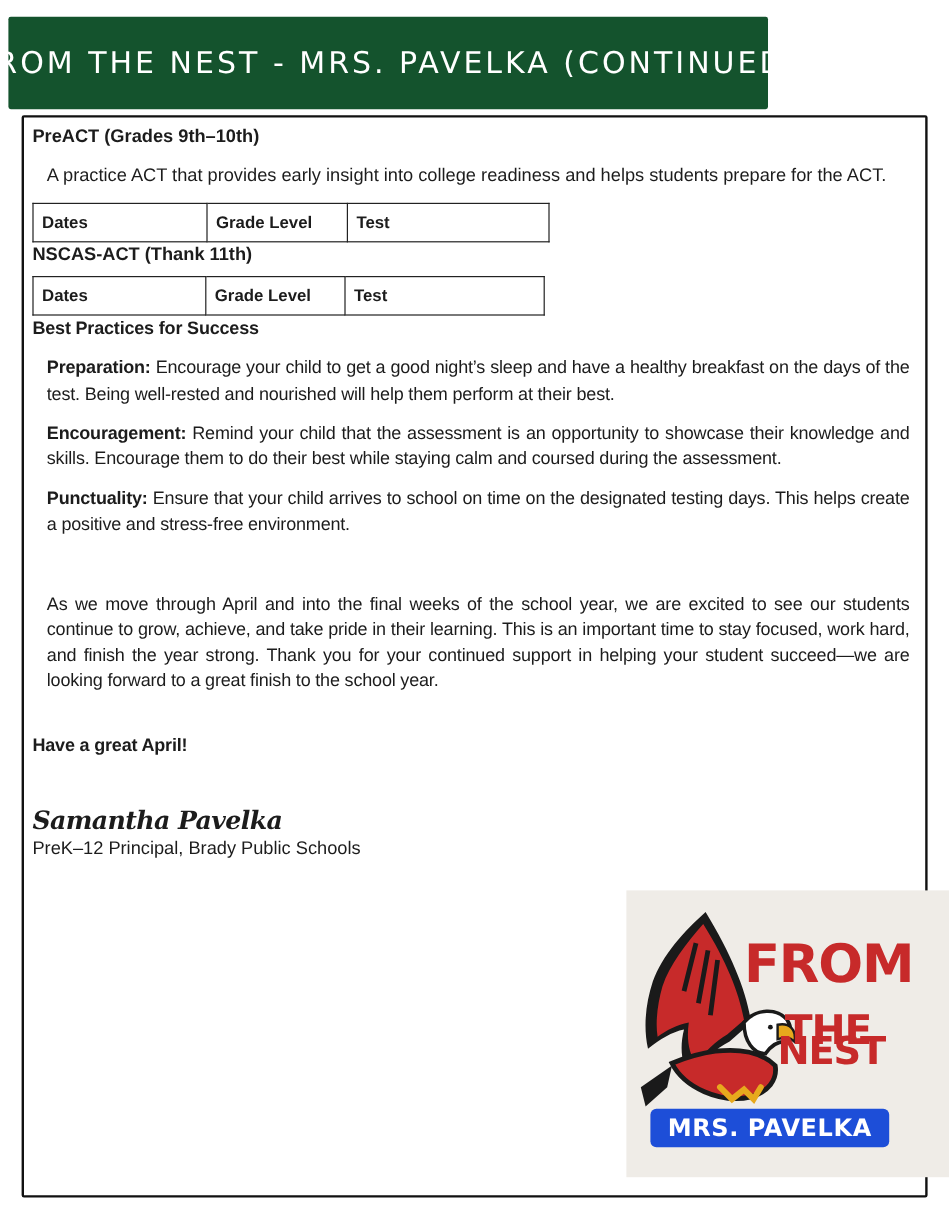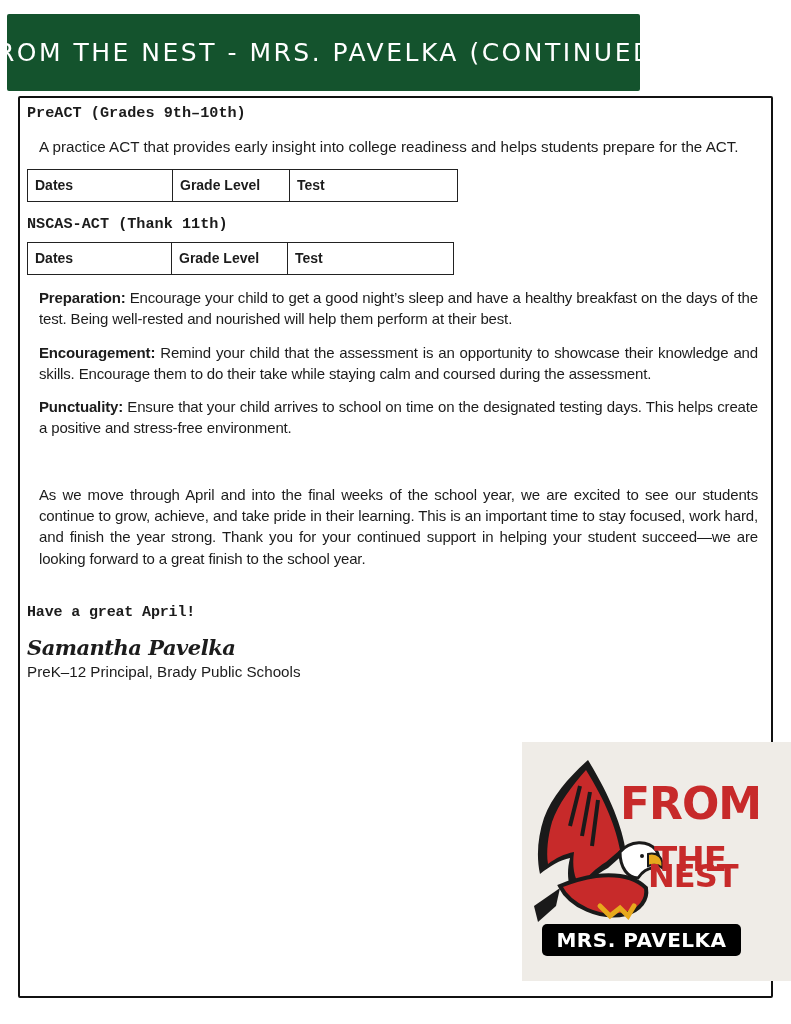--- a/index.html
+++ b/index.html
@@ -1,31 +1,31 @@
 <!DOCTYPE html>
 <html><head>
 <meta charset="utf-8">
 <style>
   html, body { margin:0; padding:0; background:#ffffff; }
   body { width:791px; height:1024px; position:relative; overflow:hidden; font-family:"Liberation Sans", sans-serif; color:#1a1a1a; }
   .banner { position:absolute; left:7px; top:14px; width:633px; height:77px; background:#14532d; border-radius:2px; display:flex; align-items:center; justify-content:center; }
   .banner-title { color:#fff; font-family:"DejaVu Sans", sans-serif; font-size:25px; letter-spacing:2.5px; font-weight:normal; white-space:nowrap; }
   .frame { position:absolute; left:18px; top:96px; width:755px; height:902px; border:2px solid #111; border-radius:2px; box-sizing:border-box; }
   .content { position:absolute; left:27px; top:103px; width:743px; font-family:"Liberation Sans", sans-serif; font-size:15.2px; line-height:21px; color:#1c1c1c; }
-  .h { font-weight:bold;font-family:Liberation Mono, monospace; }
+  .h { font-weight:bold; }
   p { margin:12px; text-align:justify; }
   .bp { font-family:"Liberation Sans", sans-serif; font-size:15px; line-height:21.3px; letter-spacing:-0.15px; }
-  table.t { border-collapse:collapse; margin-top:7px; margin-bottom:12px; font-family:"Liberation Sans", sans-serif; font-size:14px; }
+  table.t { border-collapse:collapse; margin-top:7px; font-family:"Liberation Sans", sans-serif; font-size:14px; }
   table.t td, table.t th { border:1.5px solid #222; padding:0 7px; height:31px; text-align:left; }
   table.t th { font-weight:bold; }
   .gap { height:21px; }
-  .sig { font-family:"DejaVu Serif", serif; font-style:italic; font-weight:bold; font-size:21px; margin-top:12px; line-height:26px; letter-spacing:-0.5px; }
+  .sig { font-family:"DejaVu Serif", serif; font-style:italic; font-weight:bold; font-size:21px; margin-top:38px; line-height:26px; letter-spacing:-0.5px; }
   .logo { position:absolute; left:522px; top:742px; width:281px; height:239px; background:#efece7; }
   .logo-word { position:absolute; color:#c72a2a; font-family:"DejaVu Sans", sans-serif; font-weight:bold; line-height:1; letter-spacing:-1px; }
-  .logo-pill { position:absolute; left:20px; top:182px; width:199px; height:32px; background:#000000; border-radius:5px; color:#fff; font-family:"DejaVu Sans", sans-serif; font-weight:bold; font-size:20px; display:flex; align-items:center; justify-content:center; letter-spacing:0.5px; }
+  .logo-pill { position:absolute; left:20px; top:182px; width:199px; height:32px; background:#1d4ed8; border-radius:5px; color:#fff; font-family:"DejaVu Sans", sans-serif; font-weight:bold; font-size:20px; display:flex; align-items:center; justify-content:center; letter-spacing:0.5px; }
 </style>
 </head>
 <body>
 
 <div class="banner">
   <span class="banner-title">FROM THE NEST - MRS. PAVELKA (CONTINUED)</span>
 </div>
 
 <div class="frame"></div>
 
@@ -47,22 +47,23 @@
     <tbody>
         <tr>
       <th style="width:129px">Dates</th>
       <th style="width:101px">Grade Level</th>
       <th>Test</th>
     </tr>
   </tbody>
     </table>
 
   <div class="bp">
+    <div class="h">Best Practices for Success</div>
     <p><b>Preparation:</b><span> Encourage your child to get a good night’s sleep and have a healthy breakfast on the days of the test. Being well-rested and nourished will help them perform at their best.</span></p>
-    <p><b>Encouragement:</b><span> Remind your child that the assessment is an opportunity to showcase their knowledge and skills. Encourage them to do their take while staying calm and coursed during the assessment.</span></p>
+    <p><b>Encouragement:</b><span> Remind your child that the assessment is an opportunity to showcase their knowledge and skills. Encourage them to do their best while staying calm and coursed during the assessment.</span></p>
     <p><b>Punctuality:</b><span> Ensure that your child arrives to school on time on the designated testing days. This helps create a positive and stress-free environment.</span></p>
     <div class="gap"></div>
     <p>As we move through April and into the final weeks of the school year, we are excited to see our students continue to grow, achieve, and take pride in their learning. This is an important time to stay focused, work hard, and finish the year strong. Thank you for your continued support in helping your student succeed—we are looking forward to a great finish to the school year.</p>
     <div class="gap"></div>
     <div class="h">Have a great April!</div>
   </div>
 
   <div class="sig">Samantha Pavelka</div>
   <div>PreK–12 Principal, Brady Public Schools</div>
 </div>

